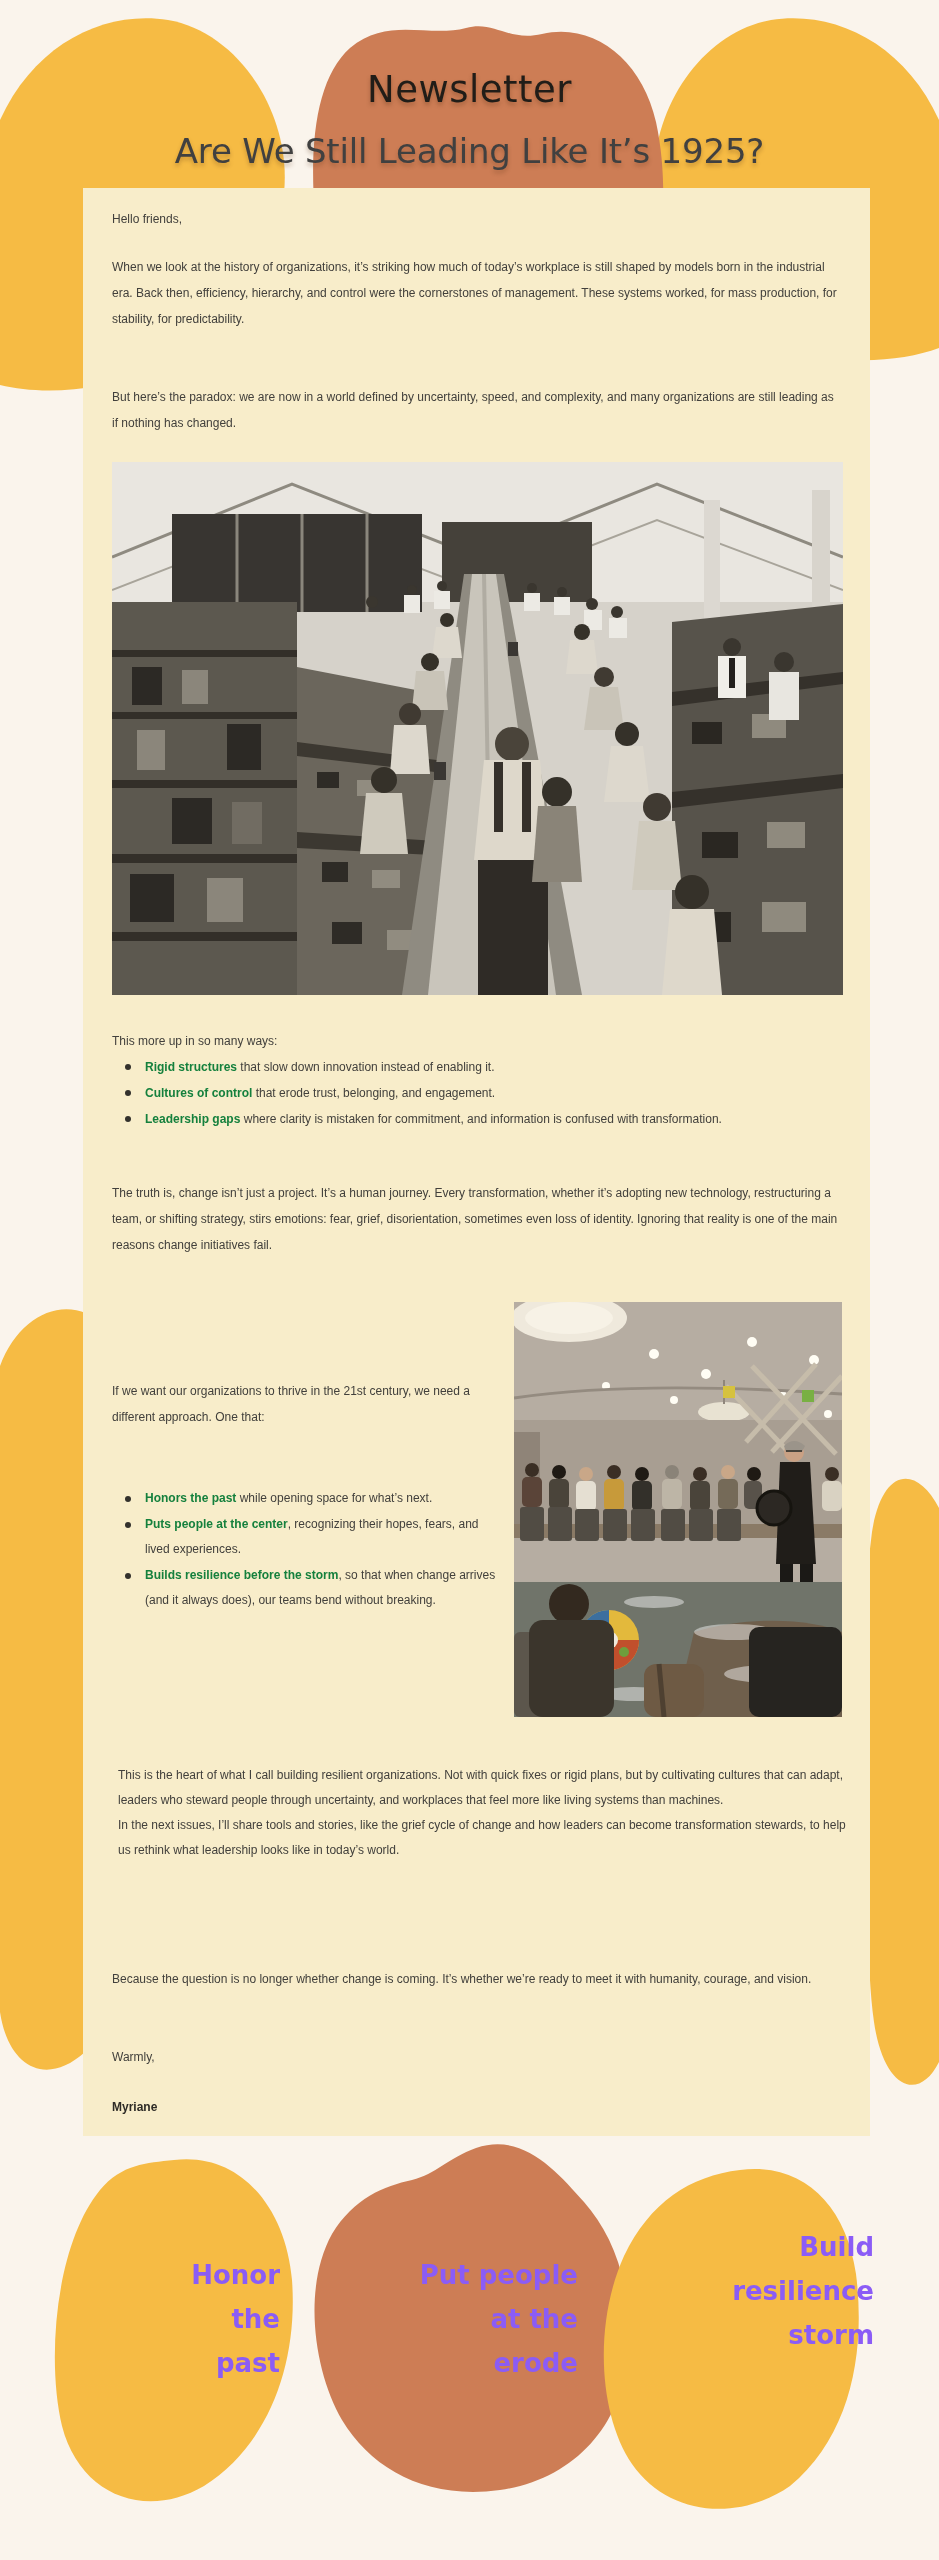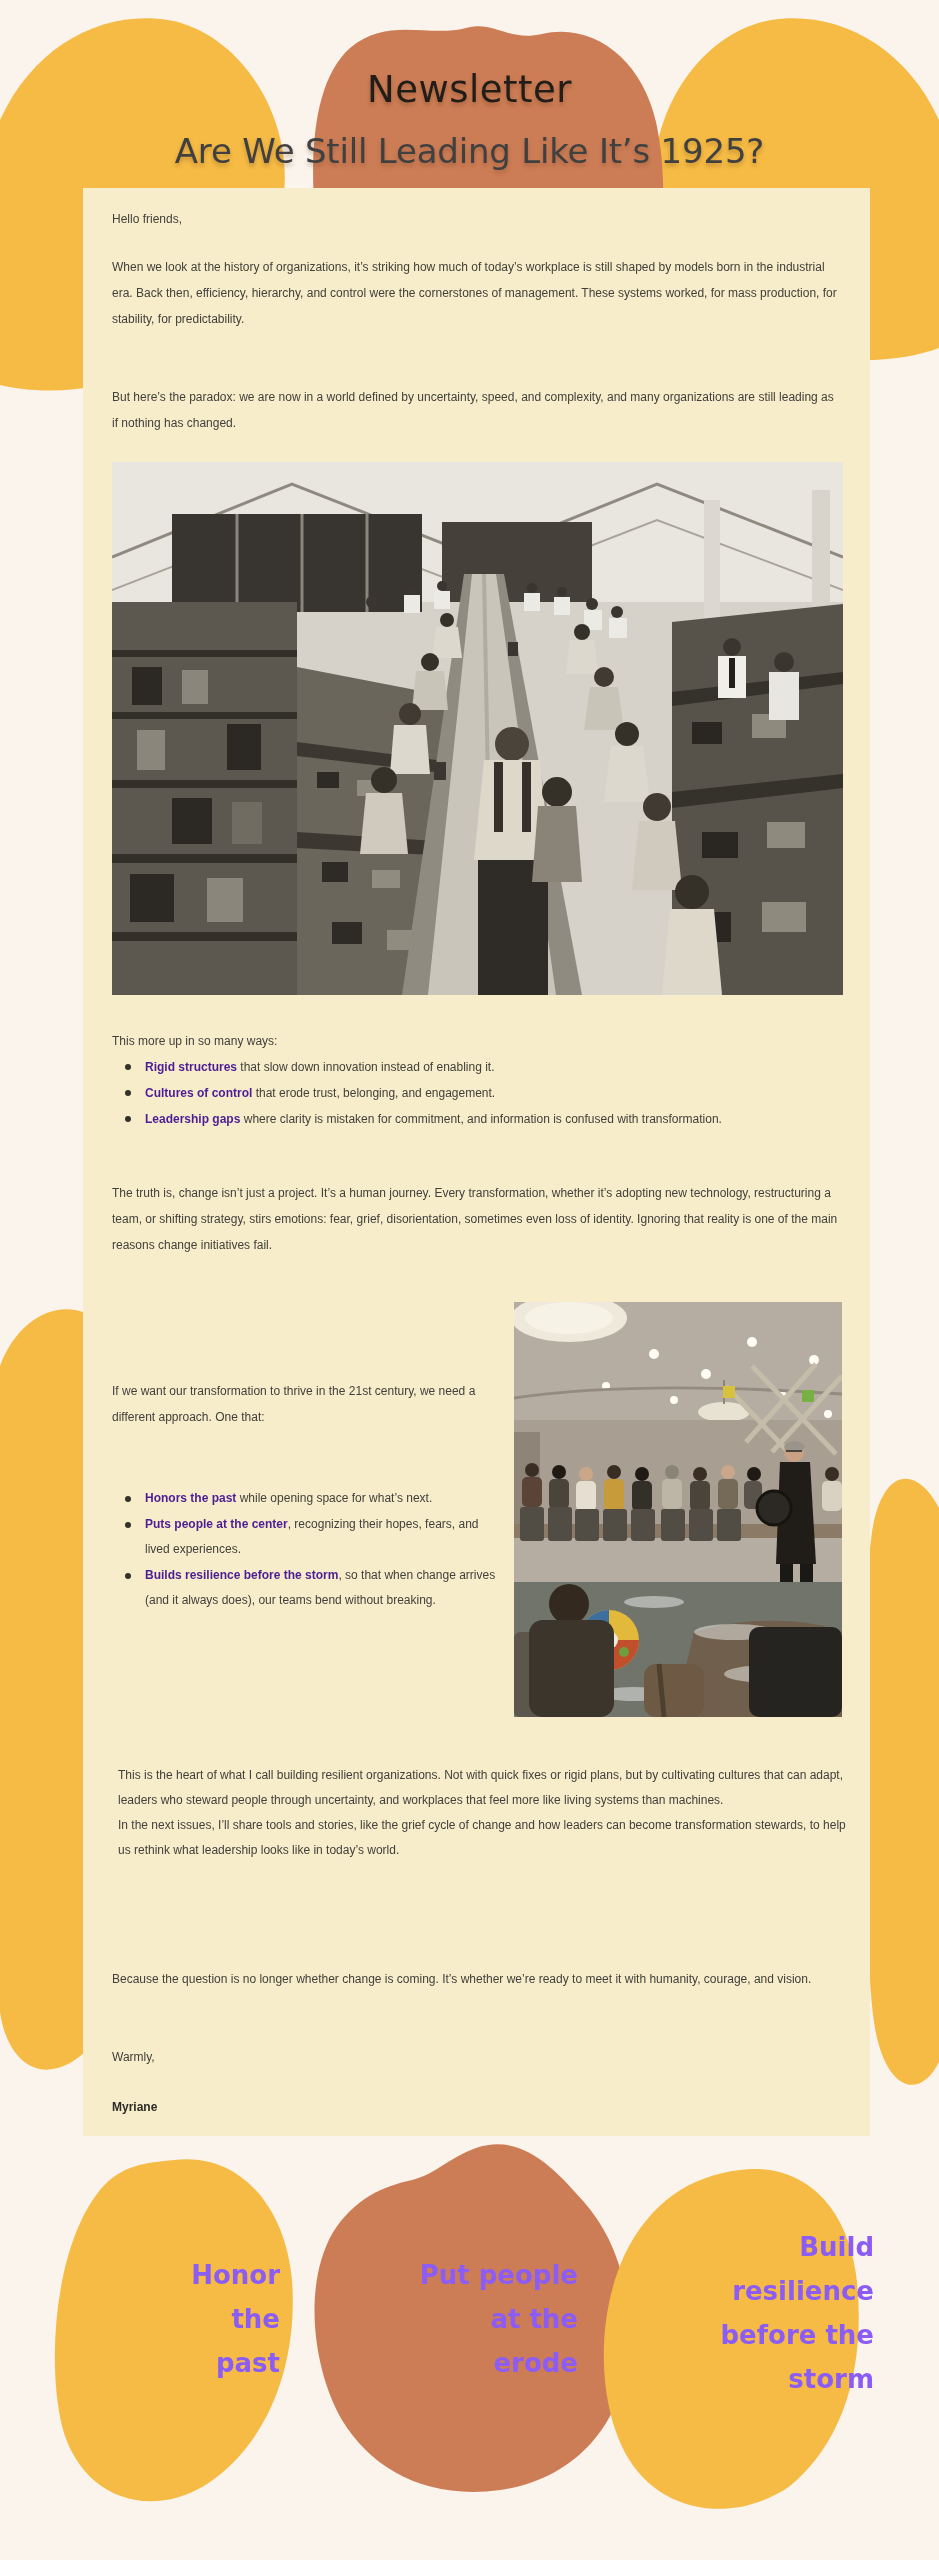--- a/index.html
+++ b/index.html
@@ -12,21 +12,21 @@
   .hdr-title{position:absolute;top:68px;left:0;width:939px;text-align:center;
     font-family:"DejaVu Sans","Liberation Sans",sans-serif;font-weight:normal;font-size:37px;
     letter-spacing:.5px;color:#211D18;text-shadow:0 3px 4px rgba(90,50,20,.35);}
   .hdr-sub{position:absolute;top:131px;left:0;width:939px;text-align:center;
     font-family:"DejaVu Sans","Liberation Sans",sans-serif;font-weight:500;font-size:34px;
     letter-spacing:-.2px;color:#404040;text-shadow:0 3px 4px rgba(90,50,20,.3);}
 
   
   .panel{position:absolute;left:83px;top:188px;width:787px;height:1948px;background:#F8EDCA;}
   .tb{position:absolute;left:29px;width:728px;font-size:12px;line-height:26px;color:#42403C;}
-  .b{font-weight:bold;color:#4c1d95;}
+  .b{font-weight:bold;color:#15803d;}
   .greeting{top:18px;}
   .p1{top:66px;}
   .p2{top:196px;}
   .ways{top:840px;}
   .p3{top:992px;}
   .p4{top:1190px;width:384px;}
   .approach{top:1298px;width:392px;line-height:25.5px;}
   .p5{top:1575px;line-height:25px;margin-left:6px;}
   .p6{top:1778px;}
   .closing{top:1856px;}
@@ -205,21 +205,21 @@
       <div>This more up in so many ways:</div>
       <ul class="blist">
         <li><span class="b">Rigid structures</span><span> that slow down innovation instead of enabling it.</span></li>
         <li><span class="b">Cultures of control</span><span> that erode trust, belonging, and engagement.</span></li>
         <li><span class="b">Leadership gaps</span><span> where clarity is mistaken for commitment, and information is confused with transformation.</span></li>
       </ul>
     </div>
 
     <div class="tb p3">The truth is, change isn’t just a project. It’s a human journey. Every transformation, whether it’s adopting new technology, restructuring a team, or shifting strategy, stirs emotions: fear, grief, disorientation, sometimes even loss of identity. Ignoring that reality is one of the main reasons change initiatives fail.</div>
 
-    <div class="tb p4">If we want our transformation to thrive in the 21st century, we need a different approach. One that:</div>
+    <div class="tb p4">If we want our organizations to thrive in the 21st century, we need a different approach. One that:</div>
 
     <div class="tb approach">
       <ul class="blist">
         <li><span class="b">Honors the past</span><span> while opening space for what’s next.</span></li>
         <li><span class="b">Puts people at the center</span><span>, recognizing their hopes, fears, and lived experiences.</span></li>
         <li><span class="b">Builds resilience before the storm</span><span>, so that when change arrives (and it always does), our teams bend without breaking.</span></li>
       </ul>
     </div>
 
     <div class="photo photo2">
@@ -335,17 +335,16 @@
     <div>past</div>
   </div>
   <div class="blob-label bl2">
     <div>Put people</div>
     <div>at the</div>
     <div>erode</div>
   </div>
   <div class="blob-label bl3">
     <div>Build</div>
     <div>resilience</div>
-    <div>before the</div>
     <div>storm</div>
   </div>
 
 </div>
 
 </body></html>

